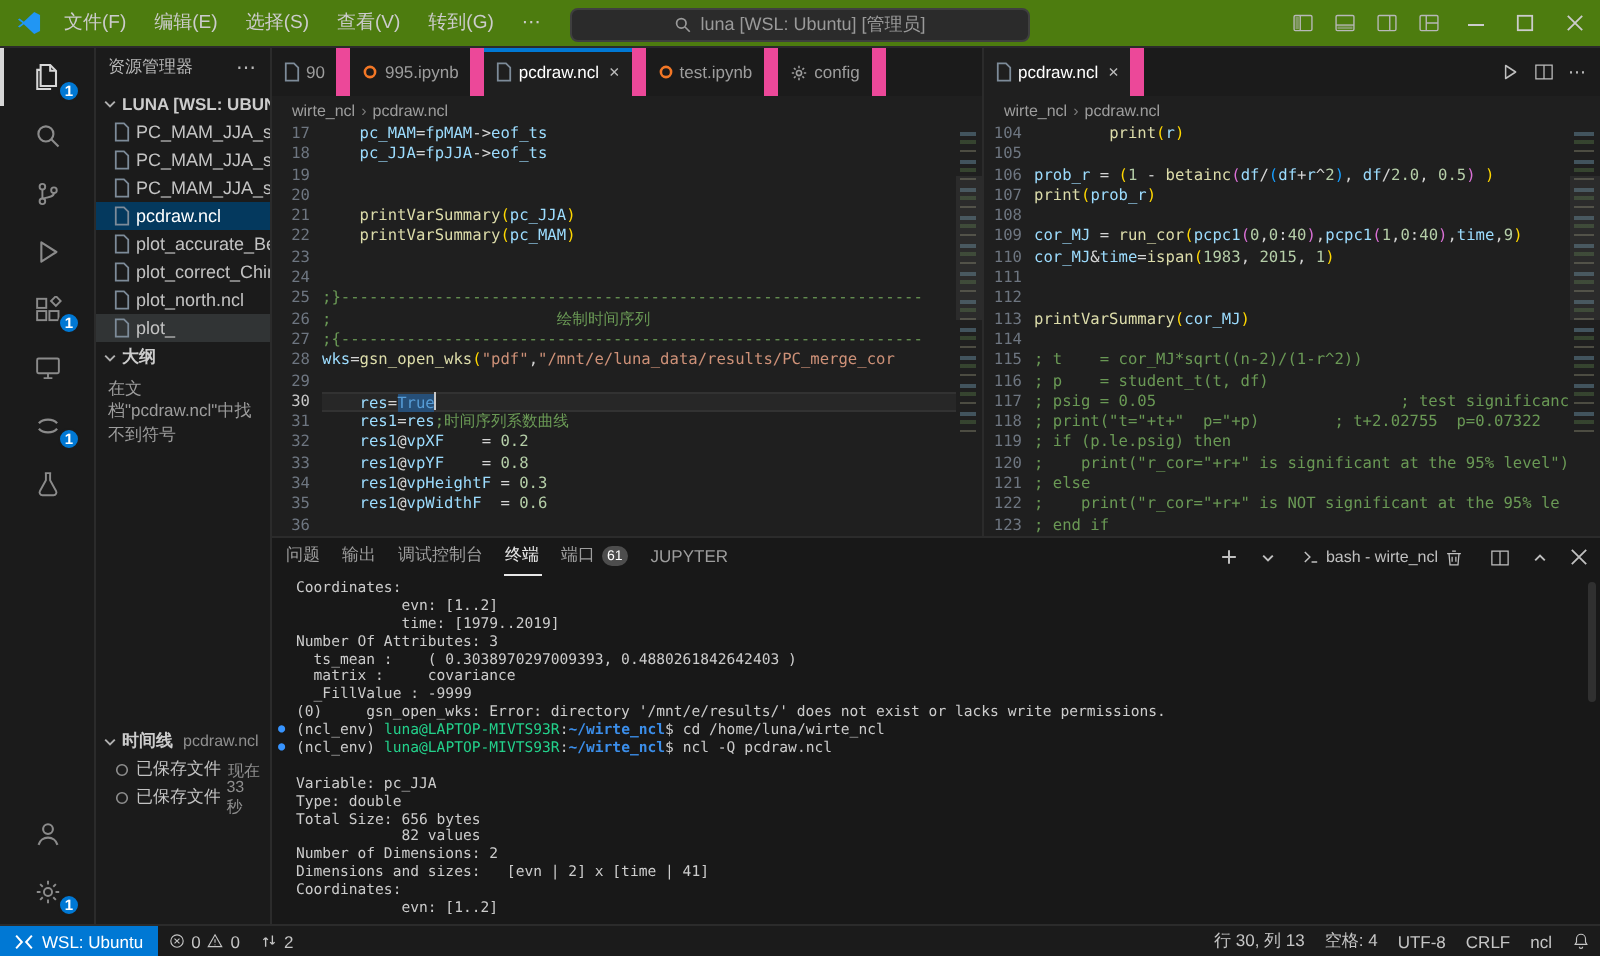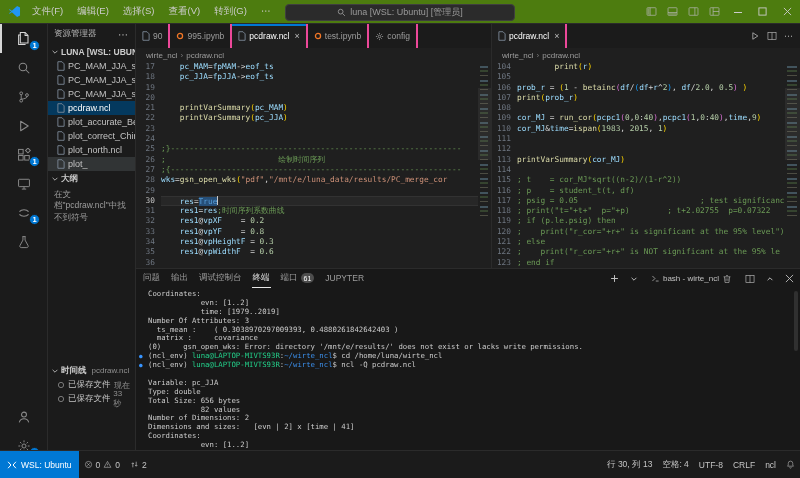--- a/index.html
+++ b/index.html
@@ -41,21 +41,21 @@
 .tl-item{height:14px;display:flex;align-items:center;gap:3px;padding:0 5px 0 9px;font-size:8.5px;color:#c3c3c3}
 .tl-time{margin-left:auto;color:#8f8f8f;font-size:8px}
 .sb-bottomfill{height:56px;flex:none}
 
 .editors{position:absolute;left:136px;top:24px;right:0;height:244px;display:flex}
 .group{position:relative;background:#1f1f1f;height:100%}
 .group.gleft{width:356px;border-right:1px solid #2b2b2b;flex:none}
 .group.gright{flex:1}
 .tabsbar{height:24px;background:#1b1b1b;display:flex;align-items:stretch}
 .tabstrip{display:flex;align-items:stretch;overflow:hidden}
-.tab{display:flex;align-items:center;gap:3px;padding:0 6px;font-size:8.5px;color:#9d9d9d;background:#1b1b1b;border-right:2px solid #ec4899;white-space:nowrap;position:relative}
+.tab{display:flex;align-items:center;gap:3px;padding:0 6px;font-size:8.5px;color:#9d9d9d;background:#1b1b1b;border-right:7px solid #ec4899;white-space:nowrap;position:relative}
 .tab.active{background:#1f1f1f;color:#fff}
 .tab.active.focused::before{content:"";position:absolute;left:0;right:0;top:0;height:1.5px;background:#0078d4}
 .tclose{margin-left:2px;font-size:9px;color:#bbb}
 .editor-actions{margin-left:auto;display:flex;align-items:center;gap:7px;padding:0 7px;color:#c0c0c0;font-size:9px}
 .breadcrumb{height:14px;display:flex;align-items:center;gap:3px;padding-left:10px;font-size:8px;color:#9d9d9d;background:#1f1f1f;white-space:nowrap}
 .bsep{color:#7a7a7a}
 .codewrap{position:absolute;left:0;right:13px;top:38px;bottom:0;display:flex;font-family:"DejaVu Sans Mono","Liberation Mono",monospace;font-size:7.8px;line-height:10.3px;overflow:hidden}
 .cw-right{right:15px}
 .gutter{flex:none;width:25px;text-align:right;padding-right:6px;color:#6e7681}
 .ln{height:10.3px}
@@ -77,25 +77,25 @@
 .ptab{display:flex;align-items:center;gap:3px;font-size:8.5px;color:#9d9d9d;border-bottom:1px solid transparent;padding:0 1px;white-space:nowrap}
 .ptab.active{color:#e7e7e7;border-bottom-color:#e7e7e7}
 .pbadge{background:#4d4d4d;color:#fff;font-size:7px;border-radius:5px;padding:0 3px;height:10px;display:flex;align-items:center}
 .panel-actions{margin-left:auto;display:flex;align-items:center;gap:11px;color:#c0c0c0;font-size:9px}
 .term-item{display:flex;align-items:center;gap:3px;color:#c0c0c0;font-size:8px;padding:0 2px;white-space:nowrap}
 .p-icon{display:flex;align-items:center}
 .terminal{position:absolute;left:3px;right:10px;top:21px;bottom:2px;font-family:"DejaVu Sans Mono","Liberation Mono",monospace;font-size:7.3px;line-height:8.9px;color:#ccc;overflow:hidden}
 .tline{position:relative;padding-left:9px;white-space:pre;height:8.9px}
 .tk.o{color:#ccc}
 .tk.g{color:#23d18b;font-weight:normal}
-.tk.b{color:#3b8eea;font-weight:normal}
+.tk.b{color:#3b8eea;font-weight:bold}
 .tk.deco{position:absolute;left:0;top:0;color:#3794ff;font-size:6px;line-height:8.9px}
 .pscroll{position:absolute;right:2px;top:22px;width:4px;height:60px;background:rgba(121,121,121,.25);border-radius:2px}
 
-.statusbar{position:absolute;left:0;right:0;bottom:0;height:28px;background:#1b1b1b;border-top:1px solid #2b2b2b;display:flex;align-items:center;font-size:8.5px;color:#c5c5c5;z-index:7}
+.statusbar{position:absolute;left:0;right:0;bottom:0;height:16px;background:#1b1b1b;border-top:1px solid #2b2b2b;display:flex;align-items:center;font-size:8.5px;color:#c5c5c5;z-index:7}
 .sb-remote{height:100%;background:#0078d4;color:#fff;display:flex;align-items:center;gap:4px;padding:0 7px;white-space:nowrap}
 .sb-item{display:flex;align-items:center;gap:3px;padding:0 5px;height:100%;white-space:nowrap}
 .sb-right{margin-left:auto;display:flex;align-items:center;height:100%}
 </style>
 </head>
 <body>
 
 <div id="root">
 
   <div class="titlebar">
@@ -454,22 +454,22 @@
             <div class="ln">33</div>
             <div class="ln">34</div>
             <div class="ln">35</div>
             <div class="ln">36</div>
           </div>
         <div class="codecol">
             <div class="cl"><span class="tk p">    </span><span class="tk v">pc_MAM</span><span class="tk p">=</span><span class="tk v">fpMAM</span><span class="tk p">-&gt;</span><span class="tk v">eof_ts</span></div>
             <div class="cl"><span class="tk p">    </span><span class="tk v">pc_JJA</span><span class="tk p">=</span><span class="tk v">fpJJA</span><span class="tk p">-&gt;</span><span class="tk v">eof_ts</span></div>
             <div class="cl"></div>
             <div class="cl"></div>
+            <div class="cl"><span class="tk p">    </span><span class="tk f">printVarSummary</span><span class="tk b1">(</span><span class="tk v">pc_JJA</span><span class="tk b1">)</span></div>
             <div class="cl"><span class="tk p">    </span><span class="tk f">printVarSummary</span><span class="tk b1">(</span><span class="tk v">pc_MAM</span><span class="tk b1">)</span></div>
-            <div class="cl"><span class="tk p">    </span><span class="tk f">printVarSummary</span><span class="tk b1">(</span><span class="tk v">pc_JJA</span><span class="tk b1">)</span></div>
             <div class="cl"></div>
             <div class="cl"></div>
             <div class="cl"><span class="tk c">;}--------------------------------------------------------------</span></div>
             <div class="cl"><span class="tk c">;                        绘制时间序列</span></div>
             <div class="cl"><span class="tk c">;{--------------------------------------------------------------</span></div>
             <div class="cl"><span class="tk v">wks</span><span class="tk p">=</span><span class="tk f">gsn_open_wks</span><span class="tk b1">(</span><span class="tk s">"pdf"</span><span class="tk p">,</span><span class="tk s">"/mnt/e/luna_data/results/PC_merge_cor</span></div>
             <div class="cl"></div>
             <div class="cl cur"><span class="tk p">    </span><span class="tk v">res</span><span class="tk p">=</span><span class="tk k sel">True</span><span class="cursor"></span></div>
             <div class="cl"><span class="tk p">    </span><span class="tk v">res1</span><span class="tk p">=</span><span class="tk v">res</span><span class="tk c">;时间序列系数曲线</span></div>
             <div class="cl"><span class="tk p">    </span><span class="tk v">res1</span><span class="tk p">@</span><span class="tk v">vpXF</span><span class="tk p">    = </span><span class="tk n">0.2</span></div>
@@ -633,20 +633,21 @@
           </span>
         </div>
     </div>
     <div class="terminal">
         <div class="tline"><span class="tk o">Coordinates:</span></div>
         <div class="tline"><span class="tk o">            evn: [1..2]</span></div>
         <div class="tline"><span class="tk o">            time: [1979..2019]</span></div>
         <div class="tline"><span class="tk o">Number Of Attributes: 3</span></div>
         <div class="tline"><span class="tk o">  ts_mean :    ( 0.3038970297009393, 0.4880261842642403 )</span></div>
         <div class="tline"><span class="tk o">  matrix :     covariance</span></div>
+        <div class="tline"><span class="tk o">  _FillValue : -9999</span></div>
         <div class="tline"><span class="tk o">(0)     gsn_open_wks: Error: directory '/mnt/e/results/' does not exist or lacks write permissions.</span></div>
         <div class="tline"><span class="tk deco">●</span><span class="tk o">(ncl_env) </span><span class="tk g">luna@LAPTOP-MIVTS93R</span><span class="tk o">:</span><span class="tk b">~/wirte_ncl</span><span class="tk o">$ cd /home/luna/wirte_ncl</span></div>
         <div class="tline"><span class="tk deco">●</span><span class="tk o">(ncl_env) </span><span class="tk g">luna@LAPTOP-MIVTS93R</span><span class="tk o">:</span><span class="tk b">~/wirte_ncl</span><span class="tk o">$ ncl -Q pcdraw.ncl</span></div>
         <div class="tline"></div>
         <div class="tline"><span class="tk o">Variable: pc_JJA</span></div>
         <div class="tline"><span class="tk o">Type: double</span></div>
         <div class="tline"><span class="tk o">Total Size: 656 bytes</span></div>
         <div class="tline"><span class="tk o">            82 values</span></div>
         <div class="tline"><span class="tk o">Number of Dimensions: 2</span></div>
         <div class="tline"><span class="tk o">Dimensions and sizes:   [evn | 2] x [time | 41]</span></div>

